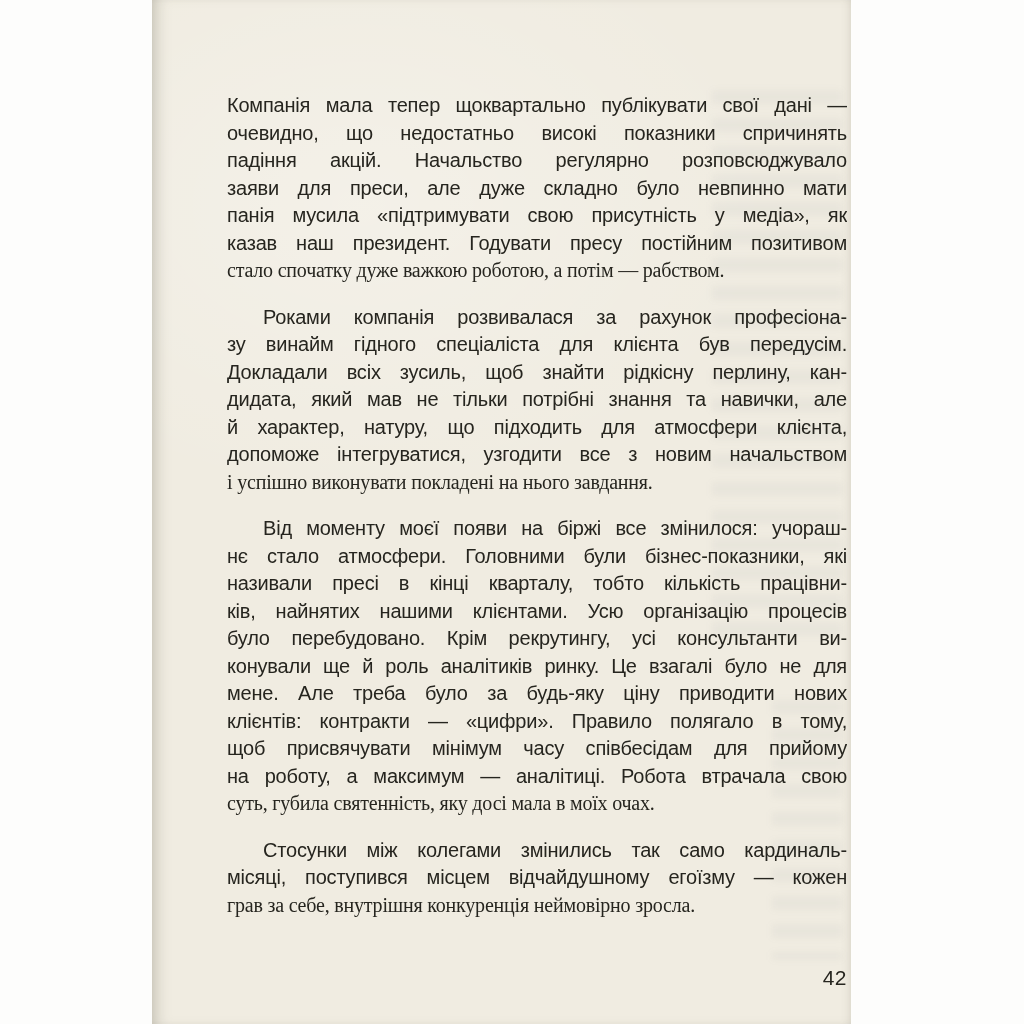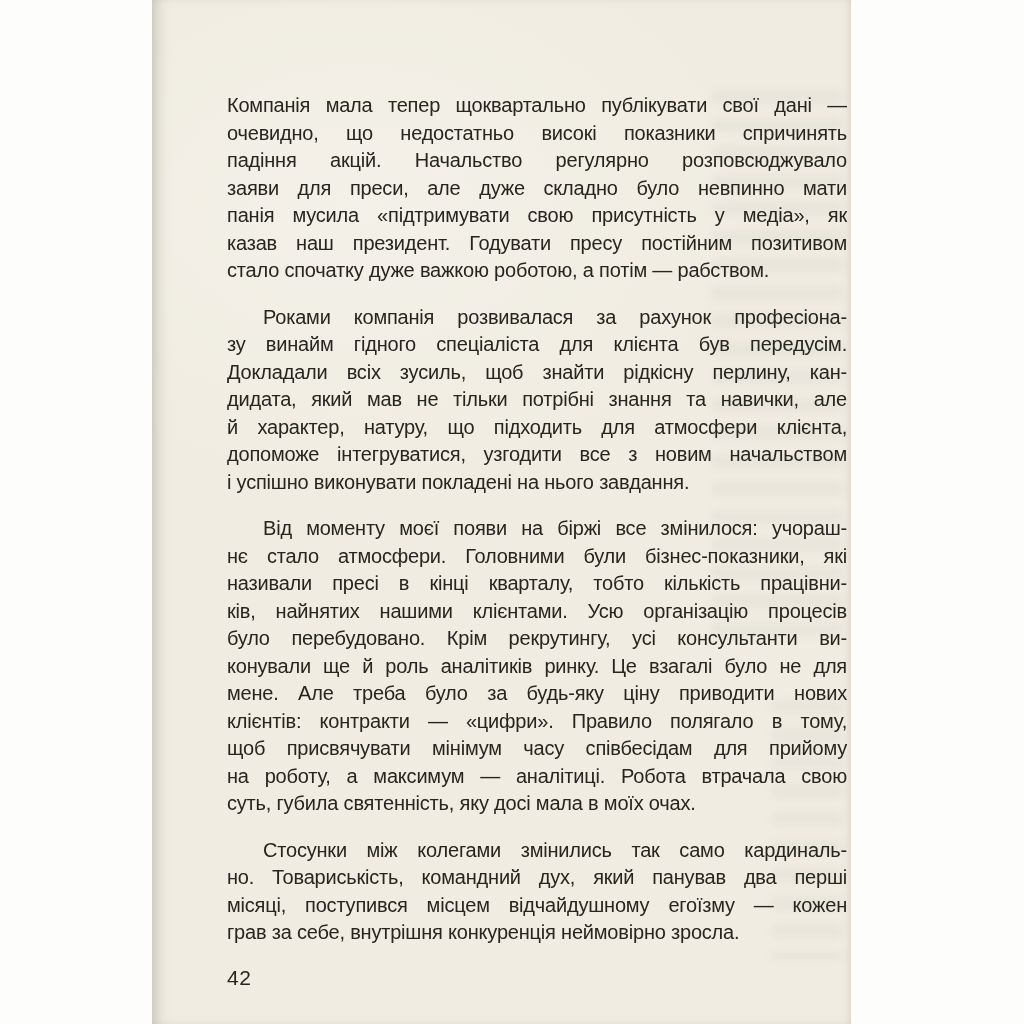--- a/index.html
+++ b/index.html
@@ -46,27 +46,27 @@
     font-size: 20px;
     line-height: 27.5px;
     letter-spacing: -0.2px;
   }
   .line {
     height: 27.5px;
     overflow: hidden;
     text-align: justify;
     text-align-last: justify;
   }
-  .line.last { text-align-last: left; }
+  .line.last { text-align-last: left; font-family: Liberation Serif, serif; }
   .line.indent { text-indent: 36px; margin-top: 19px; }
   .page-number {
     position: absolute;
     left: 75px; top: 966px;
     width: 620px;
-    text-align: left;
+    text-align: right;
     font-size: 21px;
     color: var(--ink, #26251f);
     letter-spacing: 0.5px;
   }
 </style>
 </head>
 <body style="background: rgb(253, 253, 252);">
 
 <div class="backdrop">
   <div class="page">
@@ -92,19 +92,18 @@
         <div class="line">називали пресі в кінці кварталу, тобто кількість працівни-</div>
         <div class="line">ків, найнятих нашими клієнтами. Усю організацію процесів</div>
         <div class="line">було перебудовано. Крім рекрутингу, усі консультанти ви-</div>
         <div class="line">конували ще й роль аналітиків ринку. Це взагалі було не для</div>
         <div class="line">мене. Але треба було за будь-яку ціну приводити нових</div>
         <div class="line">клієнтів: контракти — «цифри». Правило полягало в тому,</div>
         <div class="line">щоб присвячувати мінімум часу співбесідам для прийому</div>
         <div class="line">на роботу, а максимум — аналітиці. Робота втрачала свою</div>
         <div class="line last">суть, губила святенність, яку досі мала в моїх очах.</div>
         <div class="line indent">Стосунки між колегами змінились так само кардиналь-</div>
-        <div class="line">но. Товариськість, командний дух, який панував два перші</div>
         <div class="line">місяці, поступився місцем відчайдушному егоїзму — кожен</div>
         <div class="line last">грав за себе, внутрішня конкуренція неймовірно зросла.</div>
       </div>
     <div class="page-number">42</div>
   </div>
 </div>
 
 </body></html>

